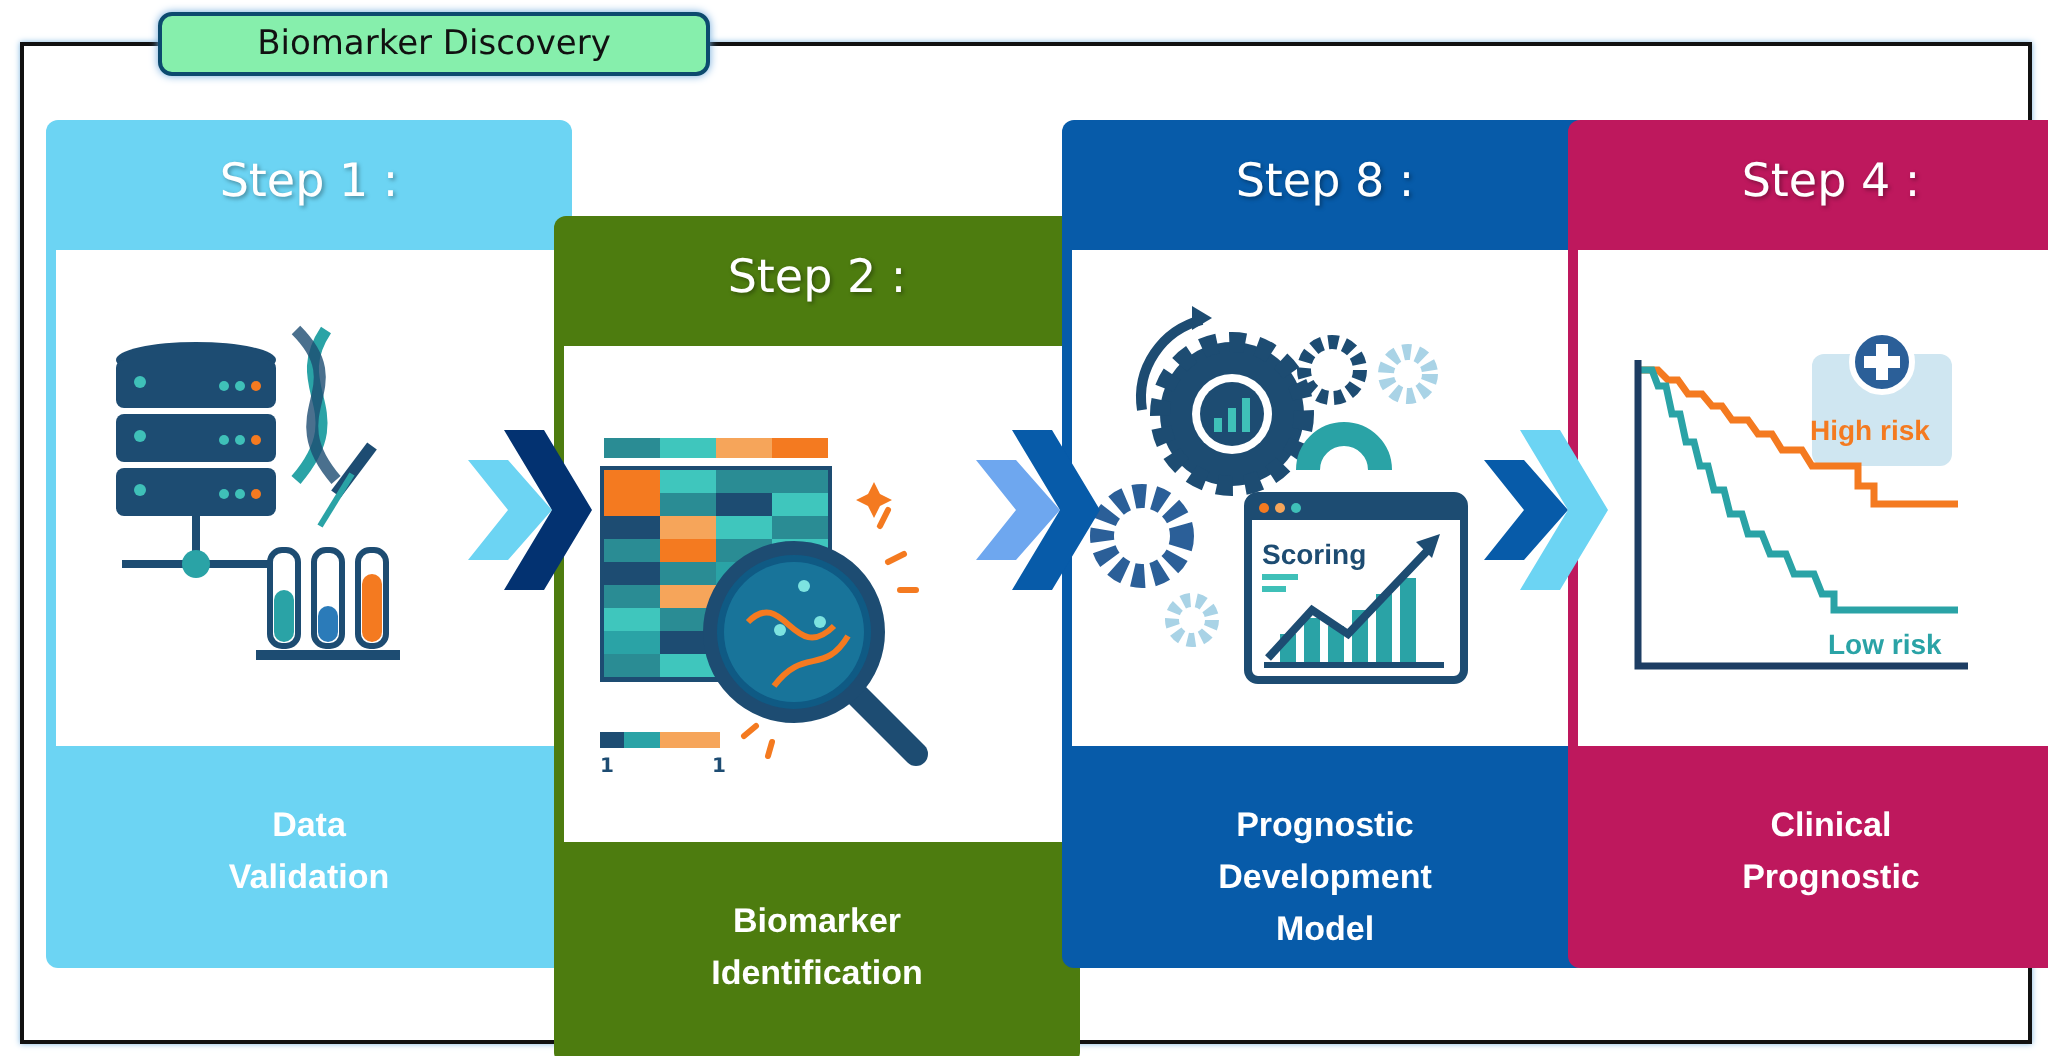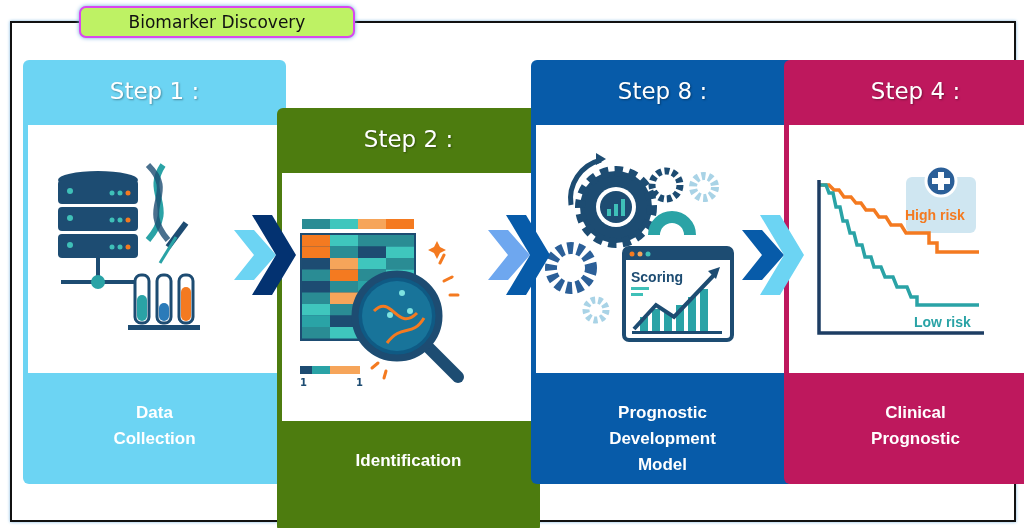--- a/index.html
+++ b/index.html
@@ -1,18 +1,18 @@
 <!DOCTYPE html>
 <html><head>
 <meta charset="utf-8">
 <style>
   html,body{margin:0;padding:0;background:#fff;}
   body{width:1024px;height:528px;position:relative;overflow:hidden;font-family:"DejaVu Sans",sans-serif;}
   .frame{position:absolute;left:10px;top:21px;width:1006px;height:501px;border:2px solid #111;box-shadow:0 0 3px #7fb6e0;box-sizing:border-box;}
-  .title-box{position:absolute;left:79px;top:6px;width:276px;height:32px;border:2px solid #d946ef;border-radius:7px;background:#bef264;box-shadow:0 0 4px #6fa9dc;box-sizing:border-box;display:flex;align-items:center;justify-content:center;font-size:17px;color:#111;}
+  .title-box{position:absolute;left:79px;top:6px;width:276px;height:32px;border:2px solid #0c4a6e;border-radius:7px;background:#86efac;box-shadow:0 0 4px #6fa9dc;box-sizing:border-box;display:flex;align-items:center;justify-content:center;font-size:17px;color:#111;}
   .panel{position:absolute;top:60px;width:263px;height:424px;border-radius:6px;box-sizing:border-box;}
   .panel .step{position:absolute;top:18px;left:0;right:0;text-align:center;color:#fff;font-size:23px;text-shadow:1px 1px 2px rgba(0,0,0,.35);}
   .panel .inner{position:absolute;left:5px;right:5px;top:65px;height:248px;background:#fff;}
   .panel .label{position:absolute;left:0;right:0;top:340px;text-align:center;color:#fff;font-weight:bold;font-size:17px;line-height:26px;font-family:"Liberation Sans",sans-serif;}
   .p1{left:23px;background:#6cd4f3;}
   .p2{left:277px;background:#4d7c0f;margin-top:48px;}
   .p3{left:531px;background:#075ba9;}
   .p4{left:784px;background:#be185d;}
   .inner svg{position:absolute;left:0;top:0;}
   .arrow{position:absolute;top:210px;}
@@ -62,21 +62,21 @@
         <rect x="151" y="150" width="14" height="48" rx="6"></rect>
       </g>
       <rect x="109" y="170" width="10" height="26" rx="5" fill="#2aa3a6"></rect>
       <rect x="131" y="178" width="10" height="18" rx="5" fill="#2b7bb9"></rect>
       <rect x="153" y="162" width="10" height="34" rx="5" fill="#f47a20"></rect>
       <rect x="100" y="200" width="72" height="5" fill="#1d4c72"></rect>
     </svg>
   </div>
   <div class="label">
     <div>Data</div>
-    <div>Collection</div>
+    <div>Validation</div>
   </div>
 </div>
 
 <div class="panel p2">
   <div class="step">Step 2 :</div>
   <div class="inner">
     <svg width="208" height="248">
       <rect x="20" y="46" width="28" height="10" fill="#2a8c94"></rect>
         <rect x="48" y="46" width="28" height="10" fill="#3fc6bd"></rect>
         <rect x="76" y="46" width="28" height="10" fill="#f6a55a"></rect>
@@ -139,20 +139,21 @@
       <g stroke="#f47a20" stroke-width="3" stroke-linecap="round">
           <line x1="158" y1="90" x2="162" y2="82"></line>
           <line x1="162" y1="108" x2="170" y2="104"></line>
           <line x1="168" y1="122" x2="176" y2="122"></line>
           <line x1="90" y1="195" x2="96" y2="190"></line>
           <line x1="102" y1="205" x2="104" y2="198"></line>
         </g>
     </svg>
   </div>
   <div class="label">
+    <div>Biomarker</div>
     <div>Identification</div>
   </div>
 </div>
 
 <div class="panel p3">
   <div class="step">Step 8 :</div>
   <div class="inner">
     <svg width="208" height="248">
       <path d="M35 80 A 40 40 0 0 1 65 35" stroke="#1d4c72" stroke-width="5" fill="none"></path>
       <path d="M60 28 l10 6 -10 6z" fill="#1d4c72"></path>

